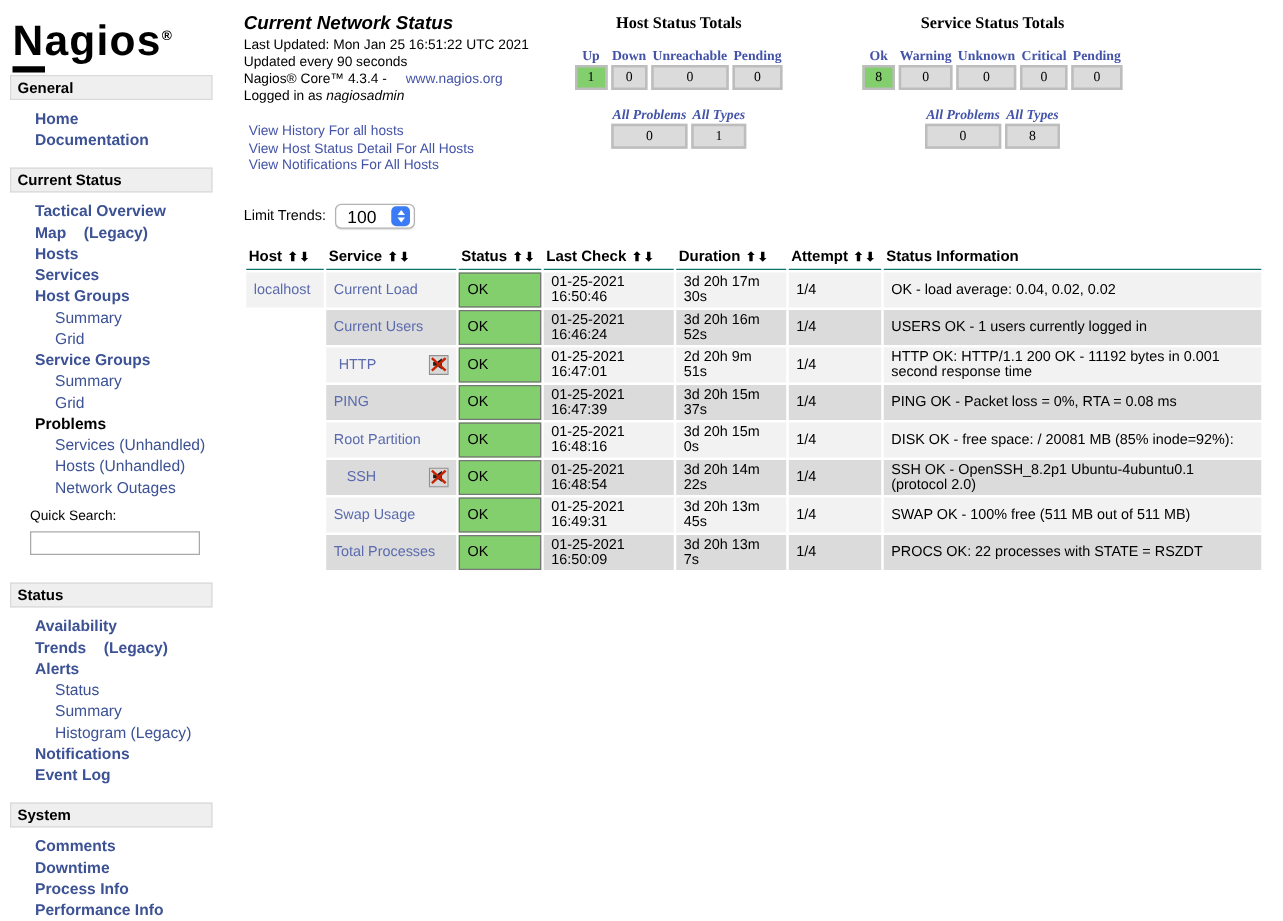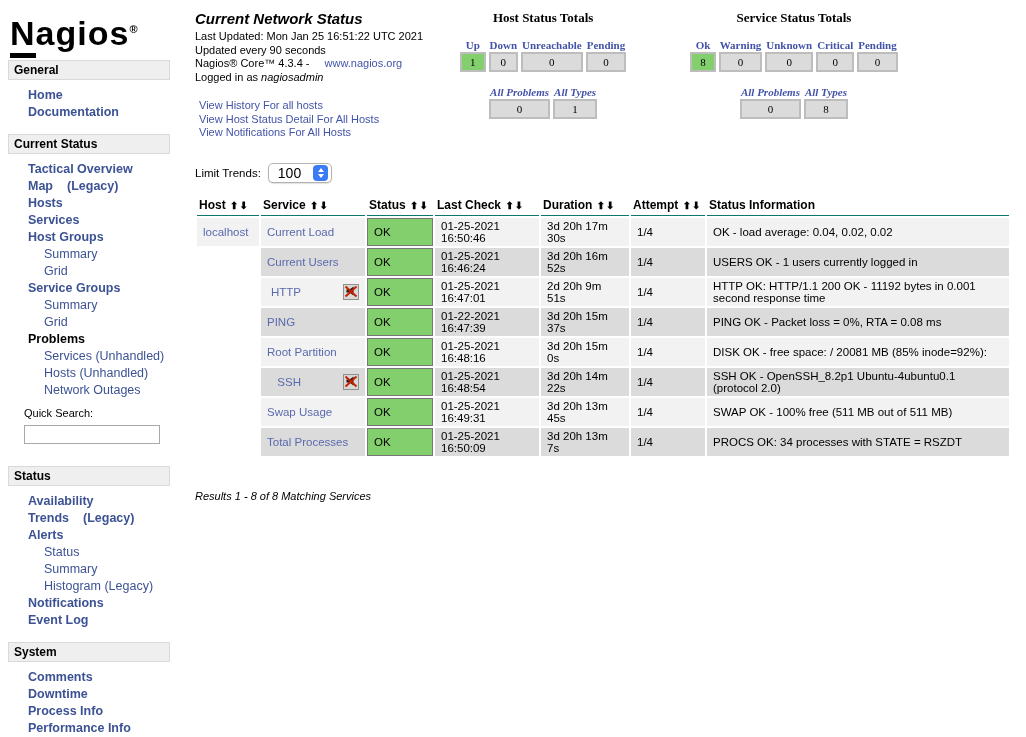--- a/index.html
+++ b/index.html
@@ -302,21 +302,21 @@
           <td class="status-ok">OK</td>
           <td>01-25-2021 16:47:01</td>
           <td>2d 20h 9m 51s</td>
           <td>1/4</td>
           <td class="info-cell">HTTP OK: HTTP/1.1 200 OK - 11192 bytes in 0.001 second response time</td>
         </tr>
         <tr class="even">
           <td class="host-empty"></td>
           <td><a class="tbl-link">PING</a></td>
           <td class="status-ok">OK</td>
-          <td>01-22-2021 16:47:39</td>
+          <td>01-25-2021 16:47:39</td>
           <td>3d 20h 15m 37s</td>
           <td>1/4</td>
           <td class="info-cell">PING OK - Packet loss = 0%, RTA = 0.08 ms</td>
         </tr>
         <tr class="odd">
           <td class="host-empty"></td>
           <td><a class="tbl-link">Root Partition</a></td>
           <td class="status-ok">OK</td>
           <td>01-25-2021 16:48:16</td>
           <td>3d 20h 15m 0s</td>
@@ -353,20 +353,19 @@
           <td>1/4</td>
           <td class="info-cell">SWAP OK - 100% free (511 MB out of 511 MB)</td>
         </tr>
         <tr class="even">
           <td class="host-empty"></td>
           <td><a class="tbl-link">Total Processes</a></td>
           <td class="status-ok">OK</td>
           <td>01-25-2021 16:50:09</td>
           <td>3d 20h 13m 7s</td>
           <td>1/4</td>
-          <td class="info-cell">PROCS OK: 34 processes with STATE = RSZDT</td>
+          <td class="info-cell">PROCS OK: 22 processes with STATE = RSZDT</td>
         </tr>
       </tbody>
     </table>
 
-    <div class="results-note">Results 1 - 8 of 8 Matching Services</div>
   </main>
 </div>
 
 </body></html>

